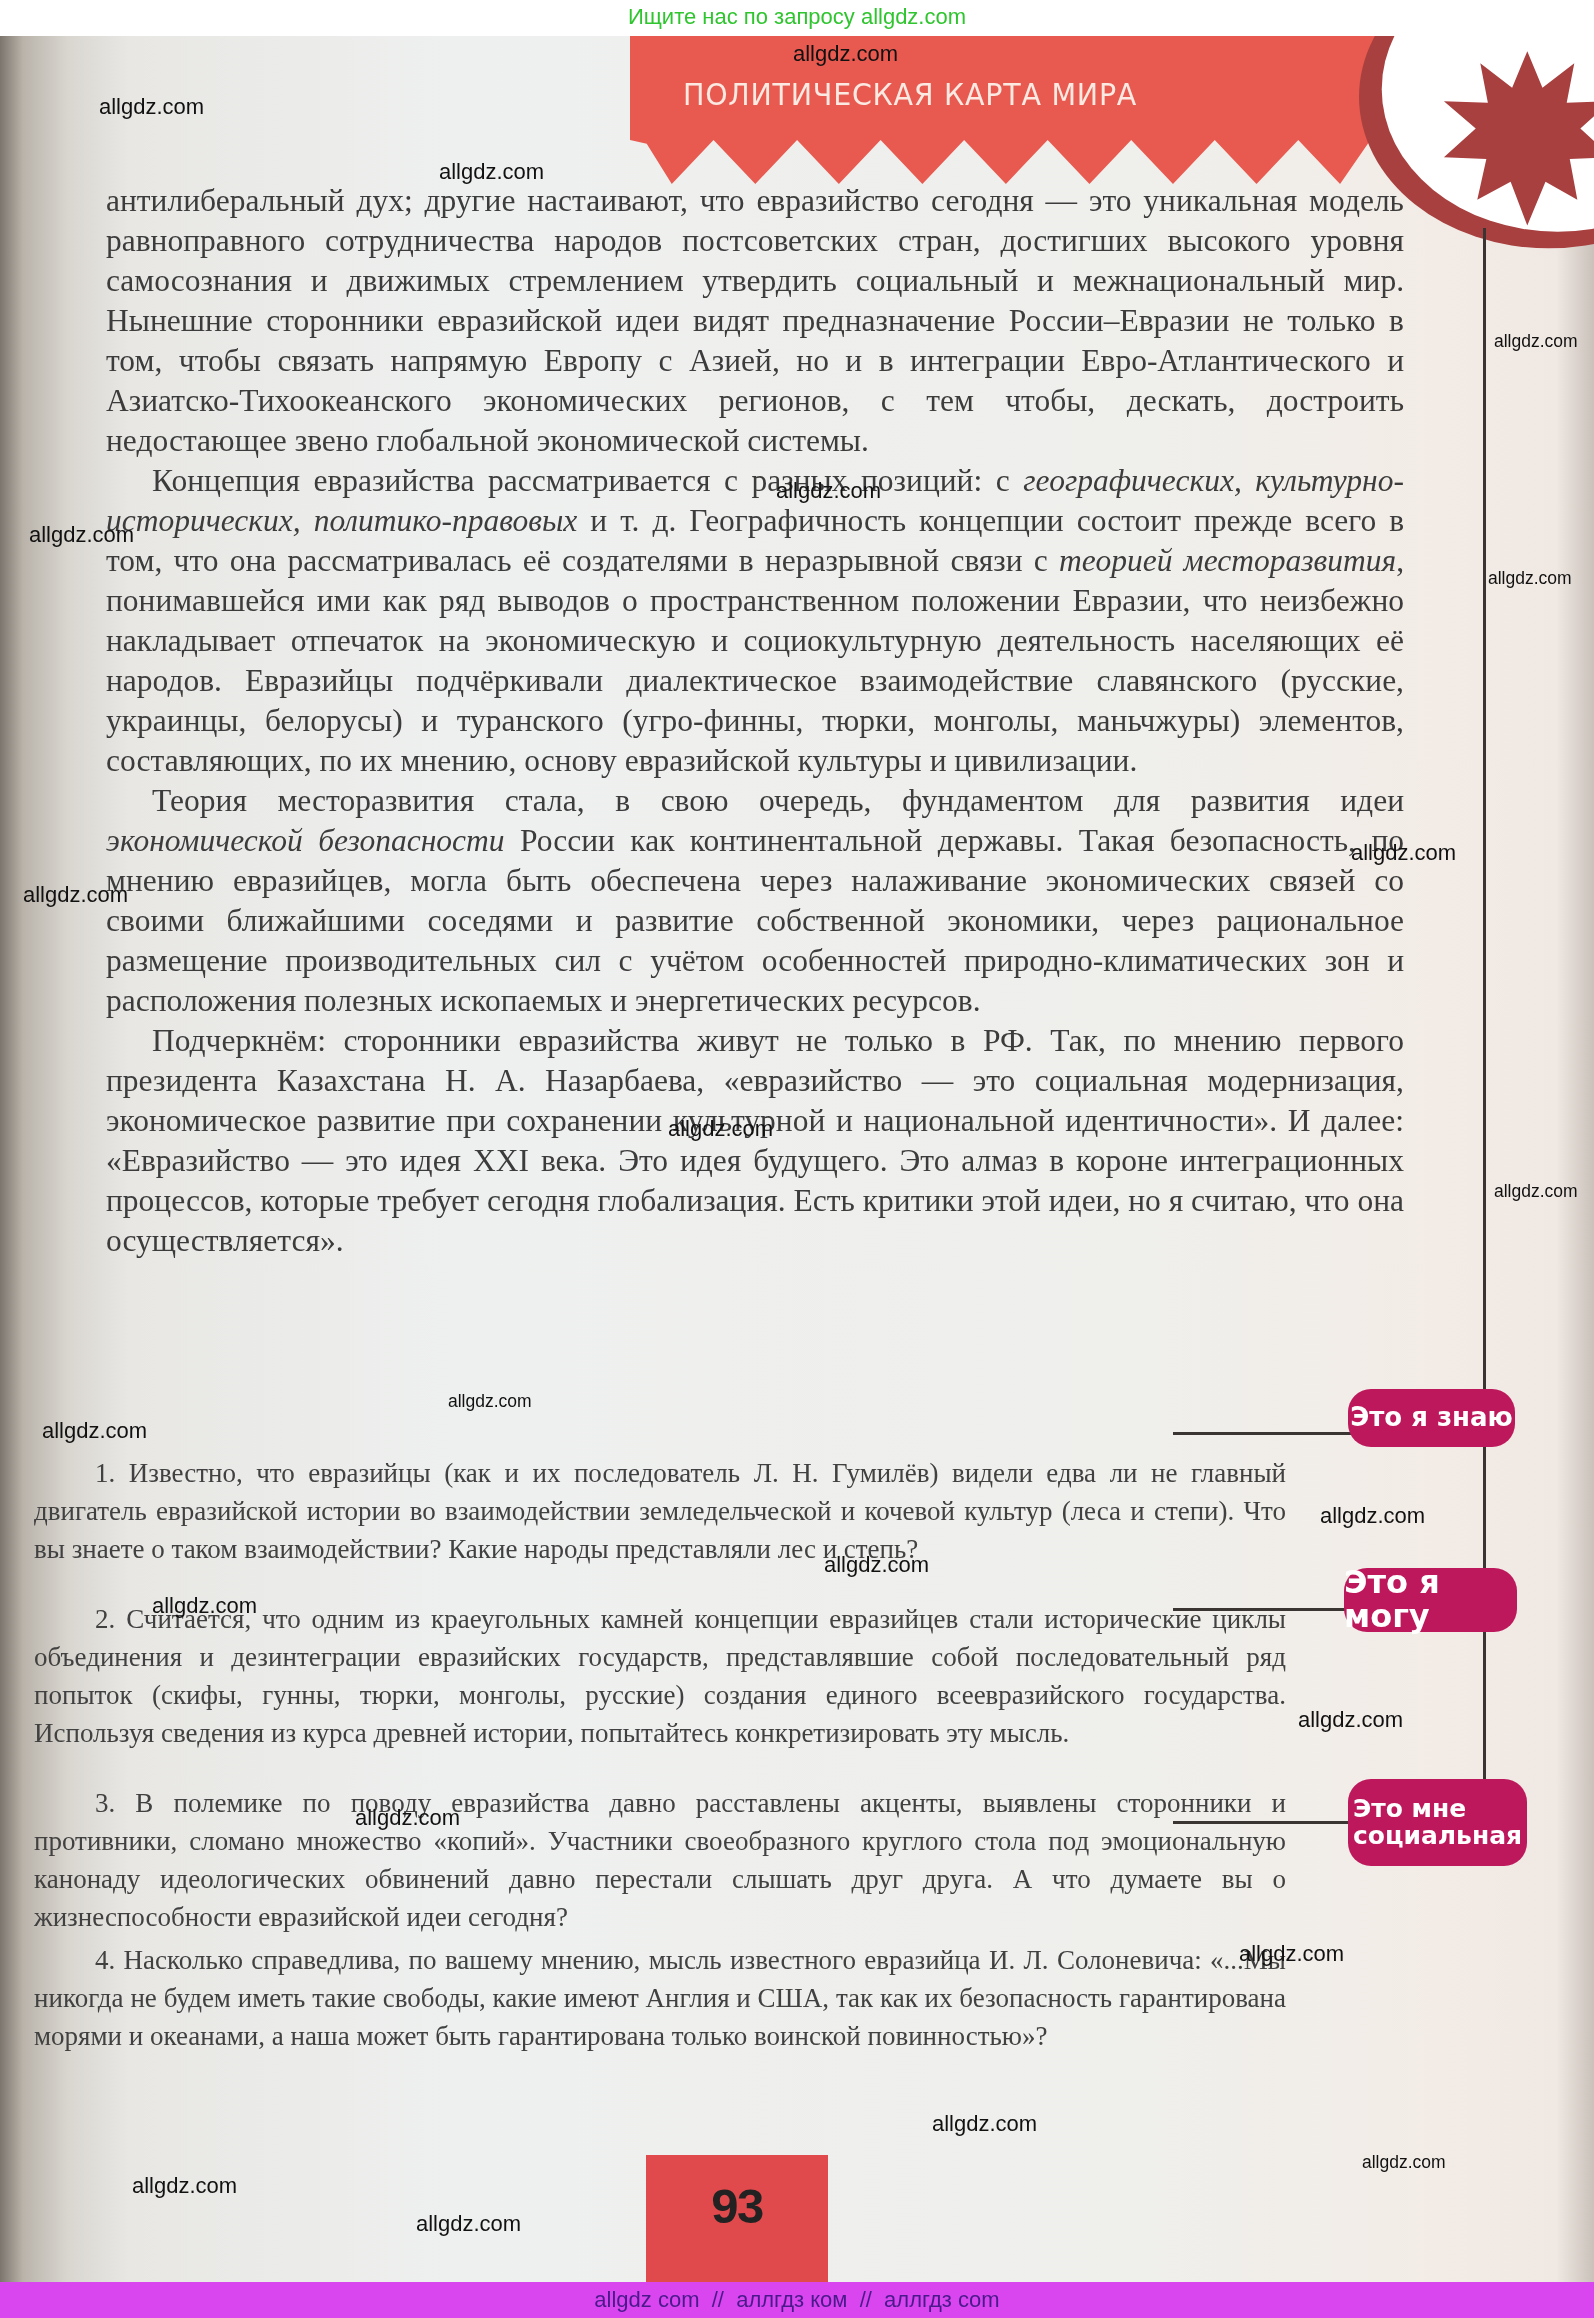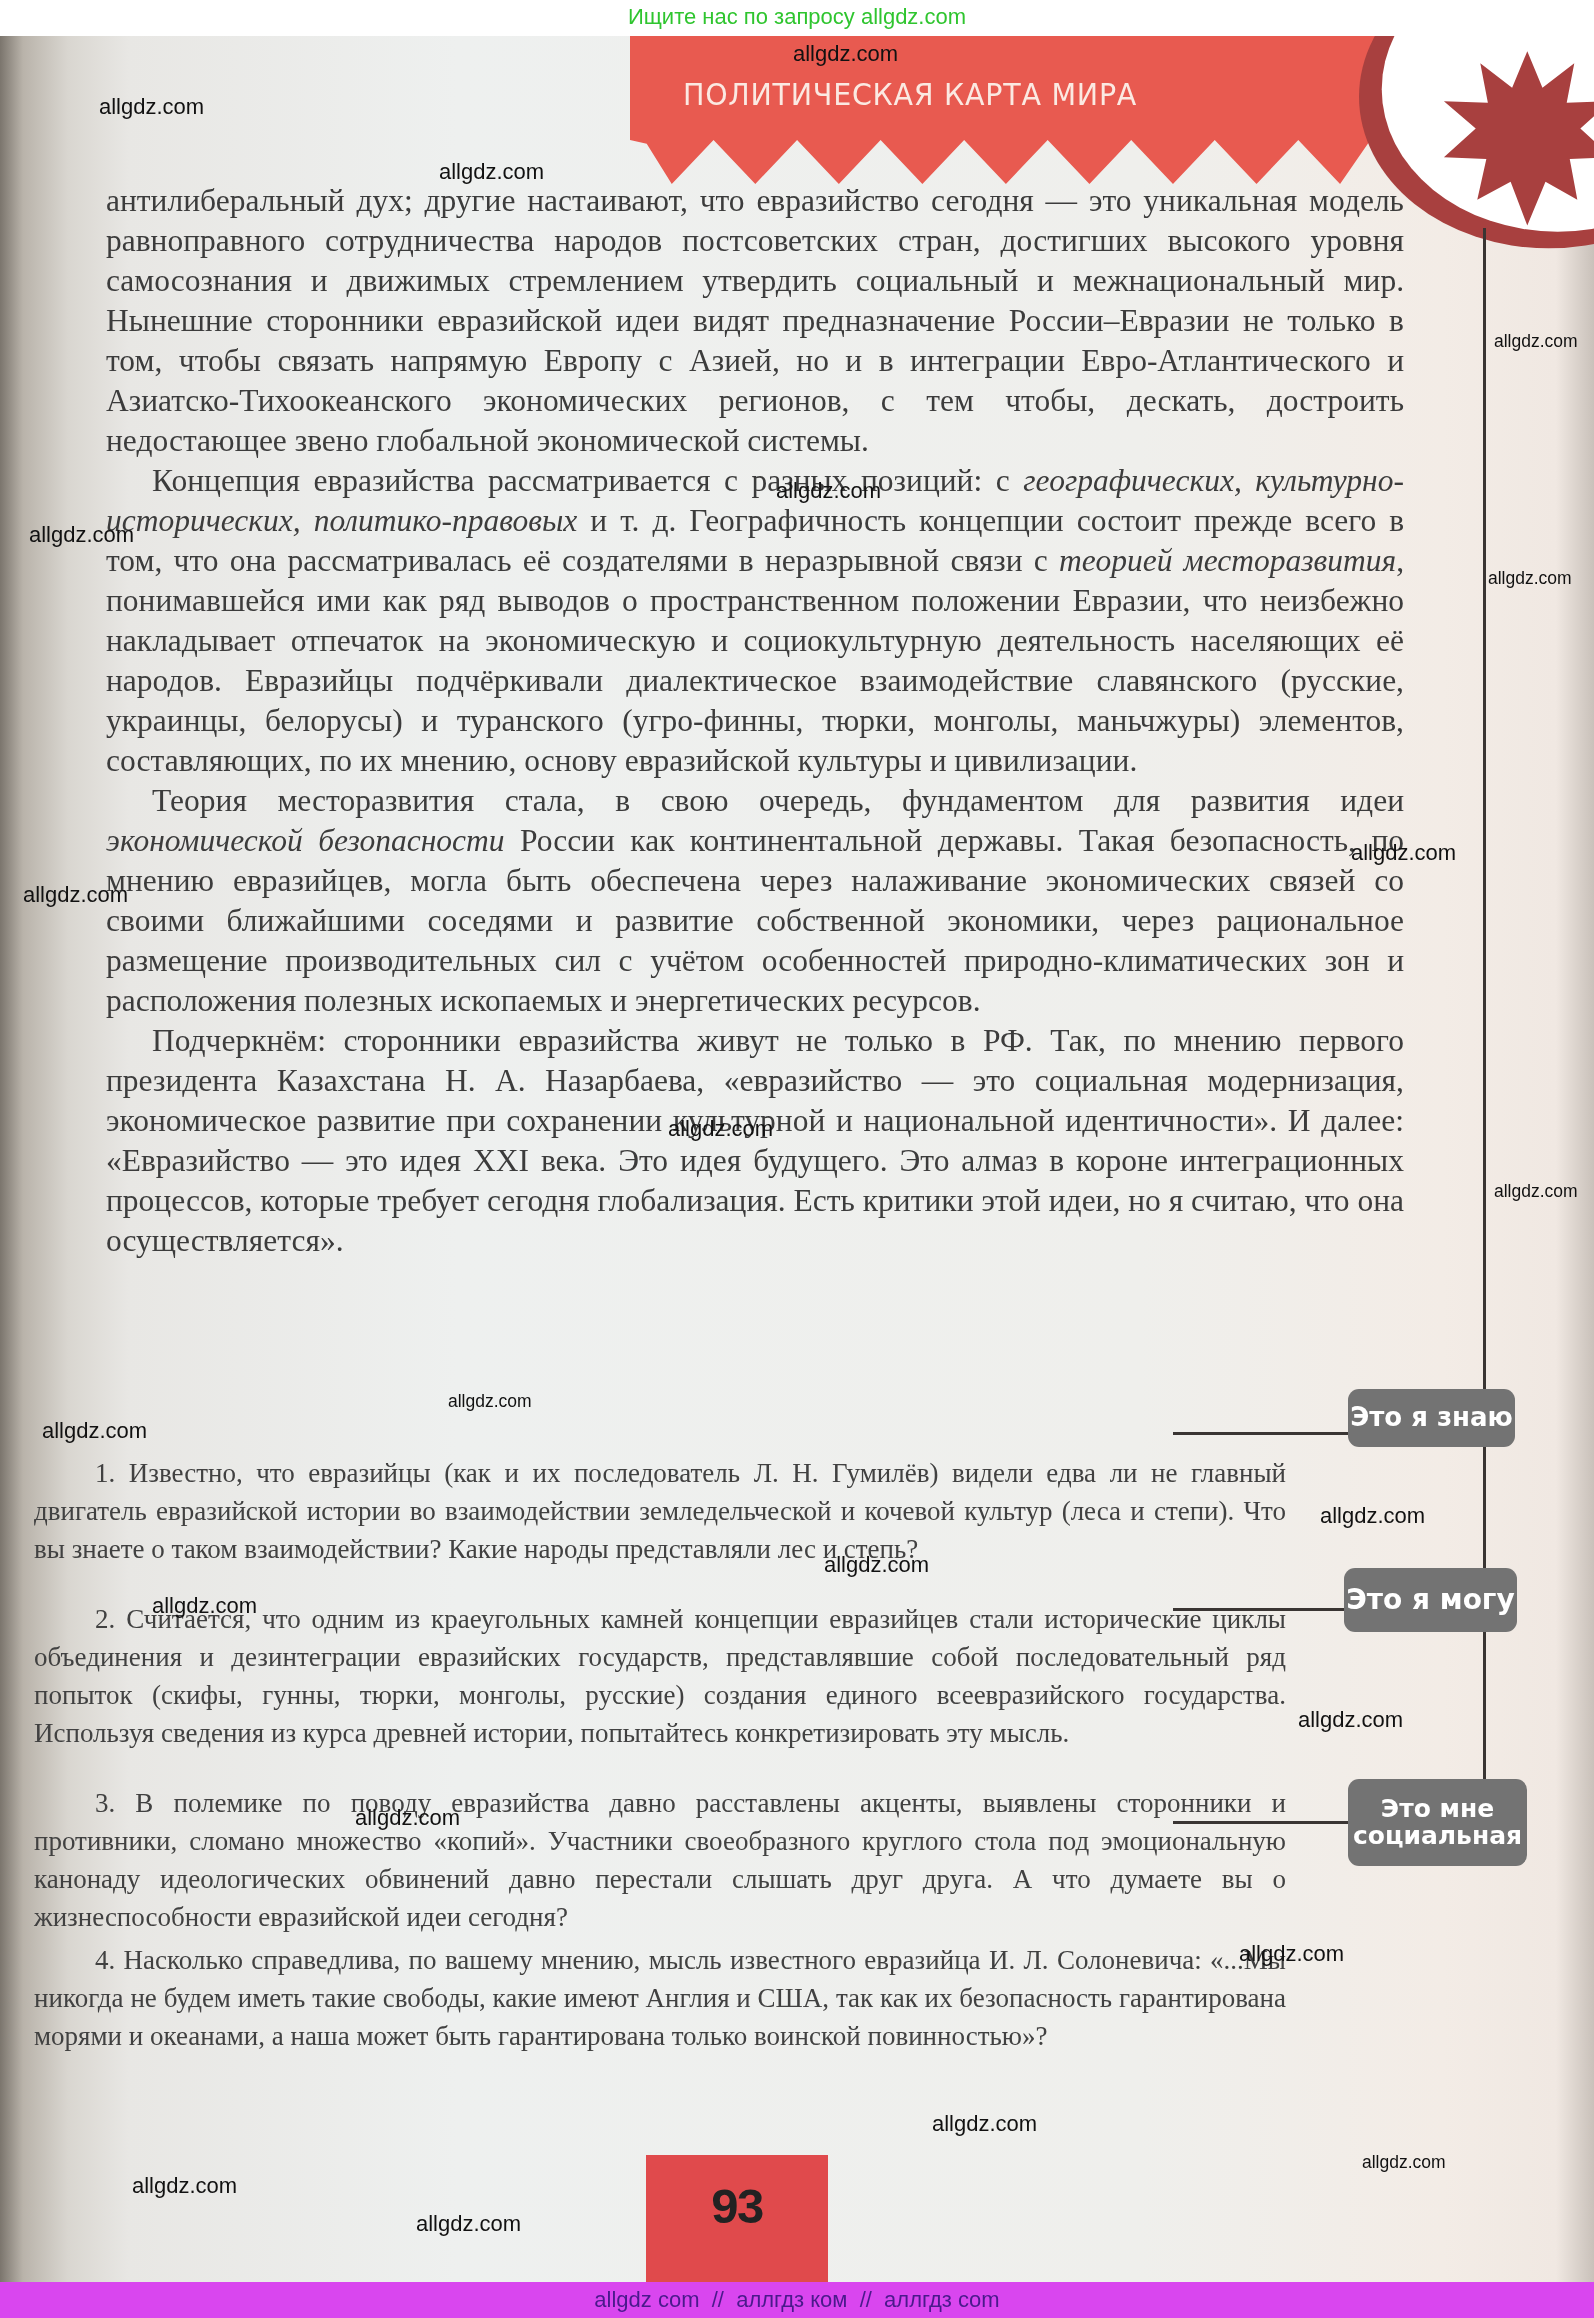--- a/index.html
+++ b/index.html
@@ -12,21 +12,21 @@
   .header-title{position:absolute;left:683px;top:76px;font-family:"DejaVu Sans",sans-serif;font-size:31px;letter-spacing:0.8px;color:#fbe9e2;white-space:nowrap;transform:scaleX(0.92);transform-origin:left top;}
   .emblem{position:absolute;left:1359px;top:36px;width:235px;height:220px;}
   .vline{position:absolute;left:1483px;top:228px;width:3px;height:1625px;background:#3a3533;}
   .text{position:absolute;left:106px;width:1298px;color:#3c3c3c;font-size:31.5px;line-height:40px;text-align:justify;}
   .text p{margin:0;}
   .indent{text-indent:46px;}
   .text i{font-style:italic;}
   .q{position:absolute;left:30px;width:1260px;color:#414141;font-size:27px;line-height:38px;text-align:justify;font-family:"Liberation Serif",serif;}
   .q p{margin:4px;text-indent:61px;}
   .hrule{position:absolute;height:3px;background:#3a3533;}
-  .badge{position:absolute;background:#737373;border-radius:11px;color:#fff;font-family:"DejaVu Sans",sans-serif;font-weight:bold;text-align:center;display:flex;align-items:center;justify-content:center;line-height:1.05;}
+  .badge{position:absolute;background:#be185d;border-radius:23px;color:#fff;font-family:"DejaVu Sans",sans-serif;font-weight:bold;text-align:left;display:flex;align-items:center;justify-content:center;line-height:1.05;}
   .pagenum{position:absolute;left:646px;top:2155px;width:182px;height:128px;background:#e04a4c;display:flex;align-items:flex-start;justify-content:center;}
   .pagenum span{font-family:Liberation Sans, sans-serif;font-weight:bold;font-size:49px;color:#222;margin-top:23px;letter-spacing:-1.5px;}
   .bottom-banner{position:absolute;left:0;top:2282px;width:1594px;height:36px;background:#d946ef;text-align:center;}
   .bottom-banner span{font-family:"Liberation Sans",sans-serif;font-size:22px;color:#4a1a8c;line-height:36px;}
   .wm{position:absolute;font-family:"Liberation Sans",sans-serif;color:#111;font-size:22px;white-space:nowrap;}
   .wm.sm{font-size:17.5px;}
 </style>
 </head>
 <body>
 
@@ -57,21 +57,21 @@
   <p class="indent"><span>Теория месторазвития стала, в свою очередь, фундаментом для развития идеи </span><i>экономической безопасности</i><span> России как континентальной державы. Такая безопасность, по мнению евразийцев, могла быть обеспечена через налаживание экономических связей со своими ближайшими соседями и развитие собственной экономики, через рациональное размещение производительных сил с учётом особенностей природно-климатических зон и расположения полезных ископаемых и энергетических ресурсов.</span></p>
   <p class="indent"><span>Подчеркнём: сторонники евразийства живут не только в РФ. Так, по мнению первого президента Казахстана Н. А. Назарбаева, «евразийство — это социальная модернизация, экономическое развитие при сохранении культурной и национальной идентичности». И далее: «Евразийство — это идея XXI века. Это идея будущего. Это алмаз в короне интеграционных процессов, которые требует сегодня глобализация. Есть критики этой идеи, но я считаю, что она осуществляется».</span></p>
 </div>
 
 <div class="hrule" style="left:1173px;top:1432px;width:178px;"></div>
 <div class="badge" style="left:1348px;top:1389px;width:167px;height:58px;font-size:26px;">
   <span>Это я знаю</span>
 </div>
 
 <div class="hrule" style="left:1173px;top:1608px;width:178px;"></div>
-<div class="badge" style="left:1344px;top:1568px;width:173px;height:64px;font-size:28px;">
+<div class="badge" style="left:1344px;top:1568px;width:173px;height:64px;font-size:32px;">
   <span>Это я могу</span>
 </div>
 
 <div class="hrule" style="left:1173px;top:1821px;width:178px;"></div>
 <div class="badge" style="left:1348px;top:1779px;width:179px;height:87px;font-size:25px;padding:0 7.6px;box-sizing:border-box;">
   <span>Это мне социальная</span>
 </div>
 
 <div class="q" style="top:1450px;">
   <p style="margin-bottom:32px;">1. Известно, что евразийцы (как и их последователь Л. Н. Гумилёв) видели едва ли не главный двигатель евразийской истории во взаимодействии земледельческой и кочевой культур (леса и степи). Что вы знаете о таком взаимодействии? Какие народы представляли лес и степь?</p>

